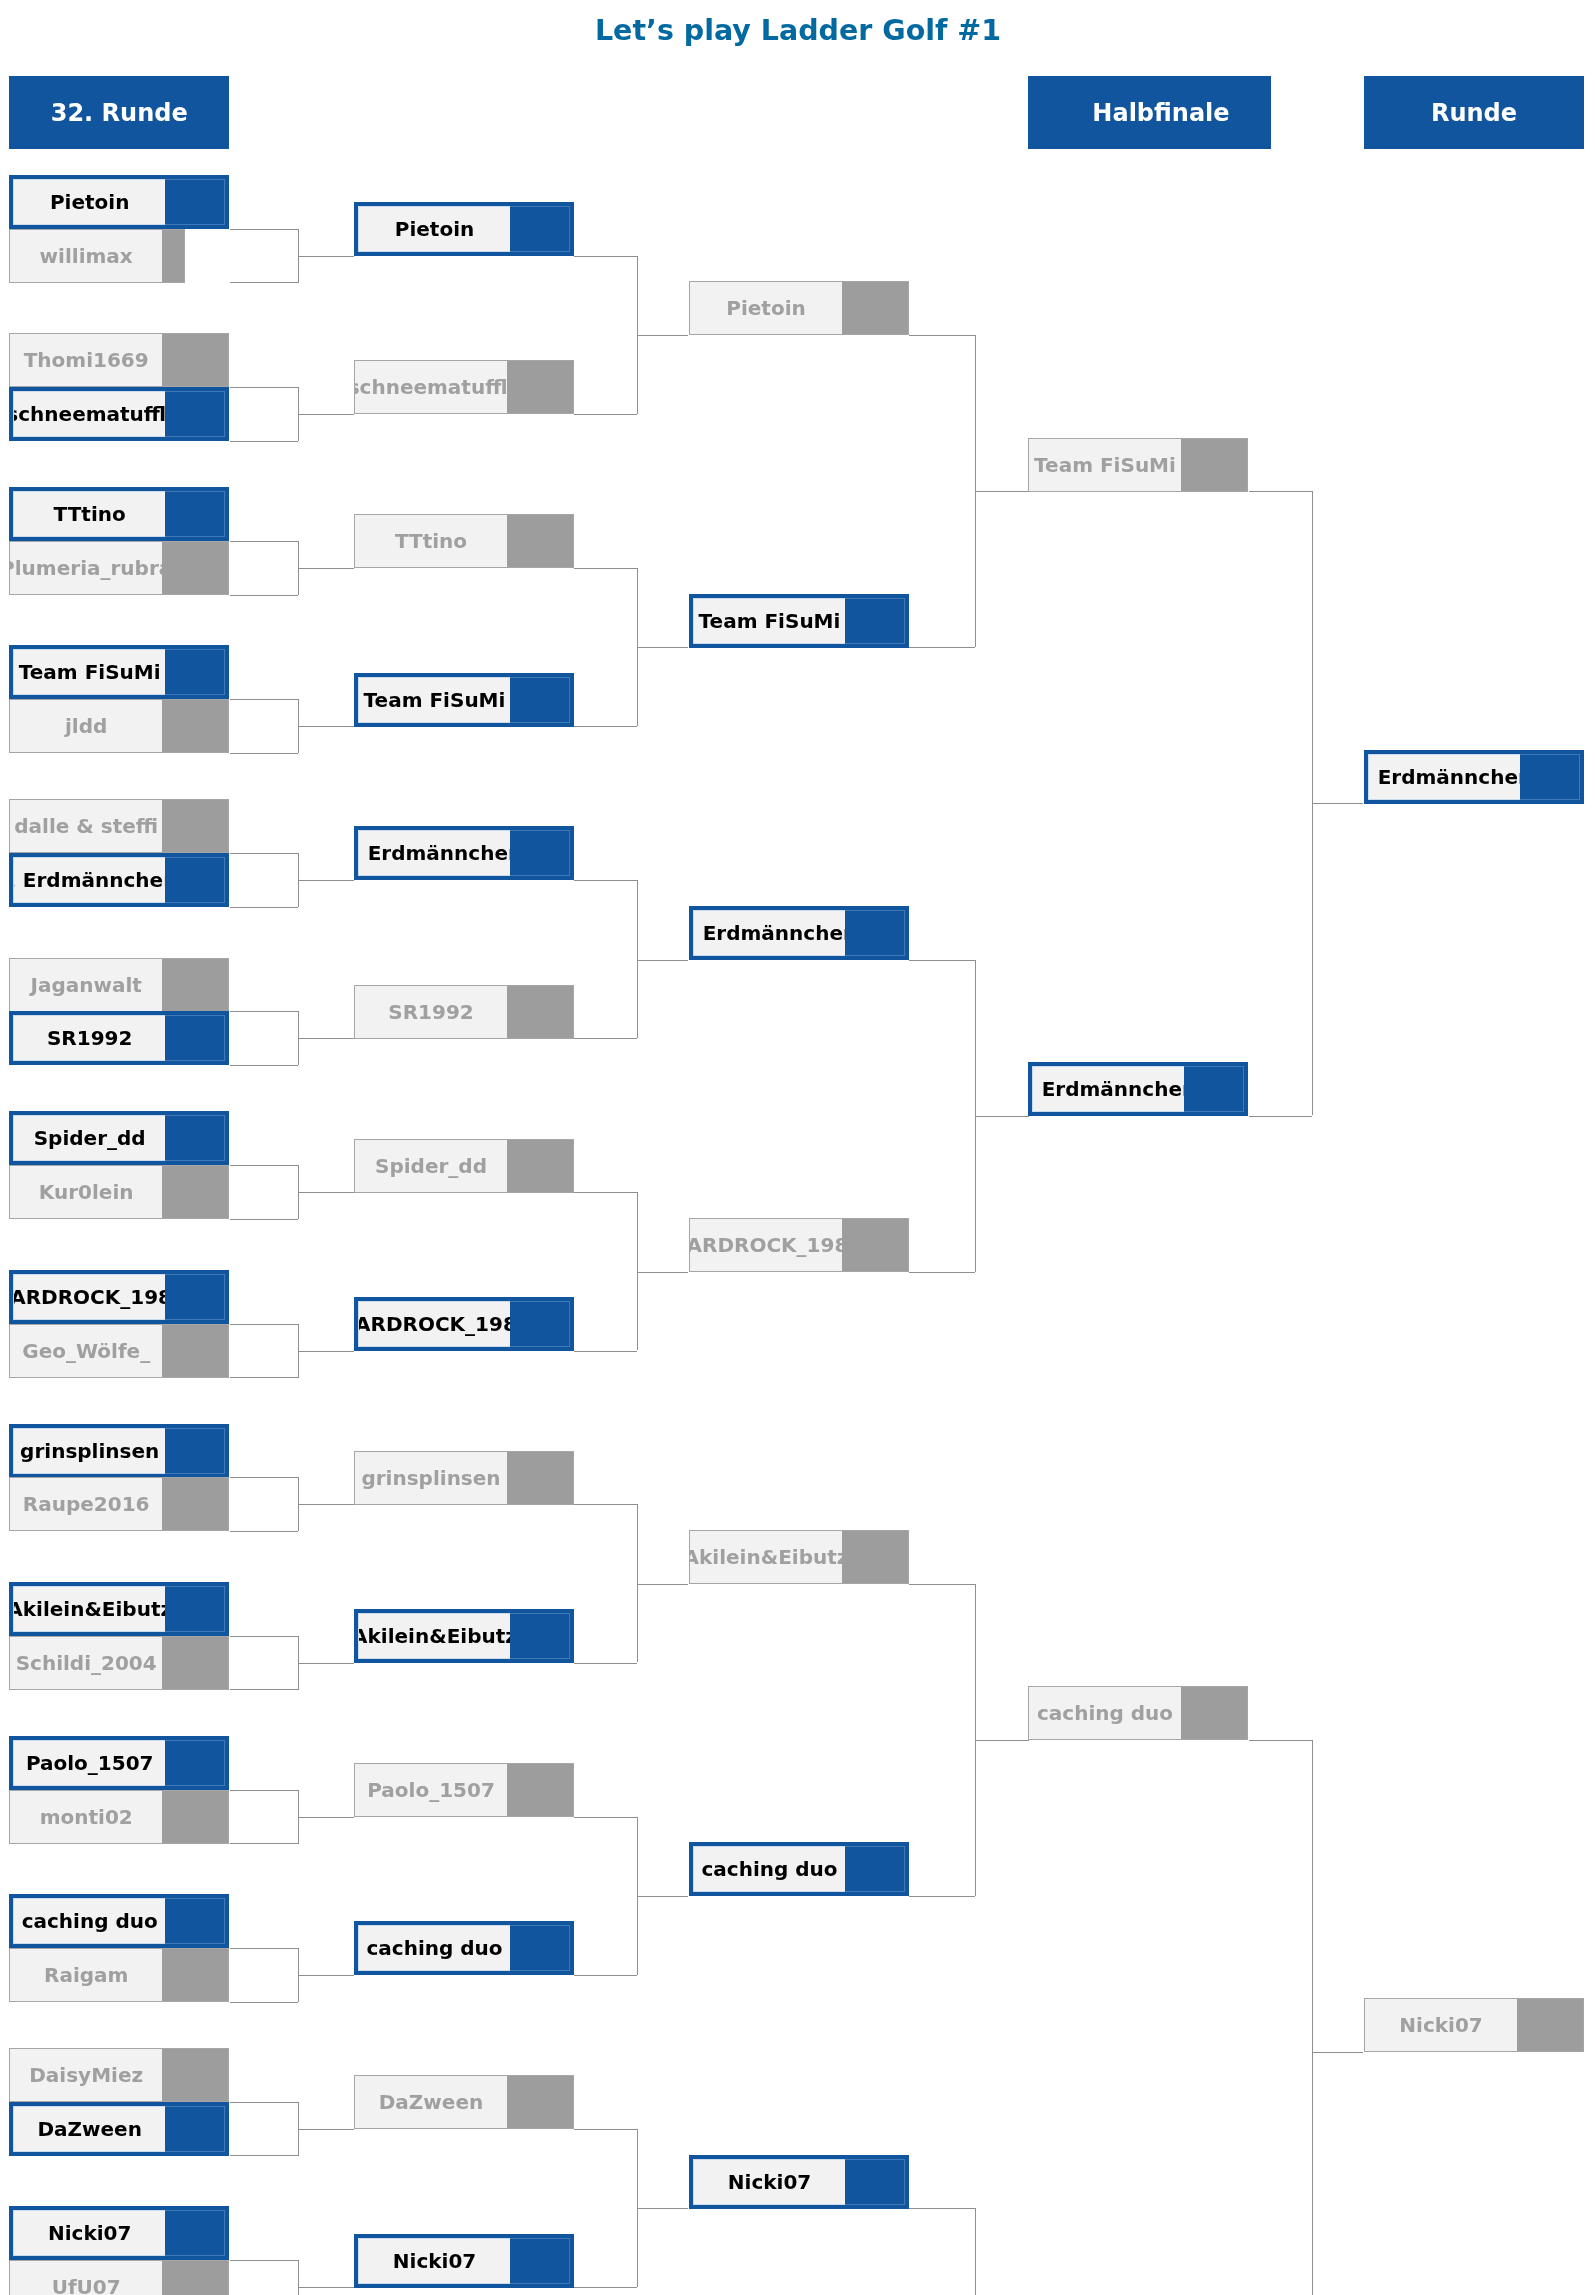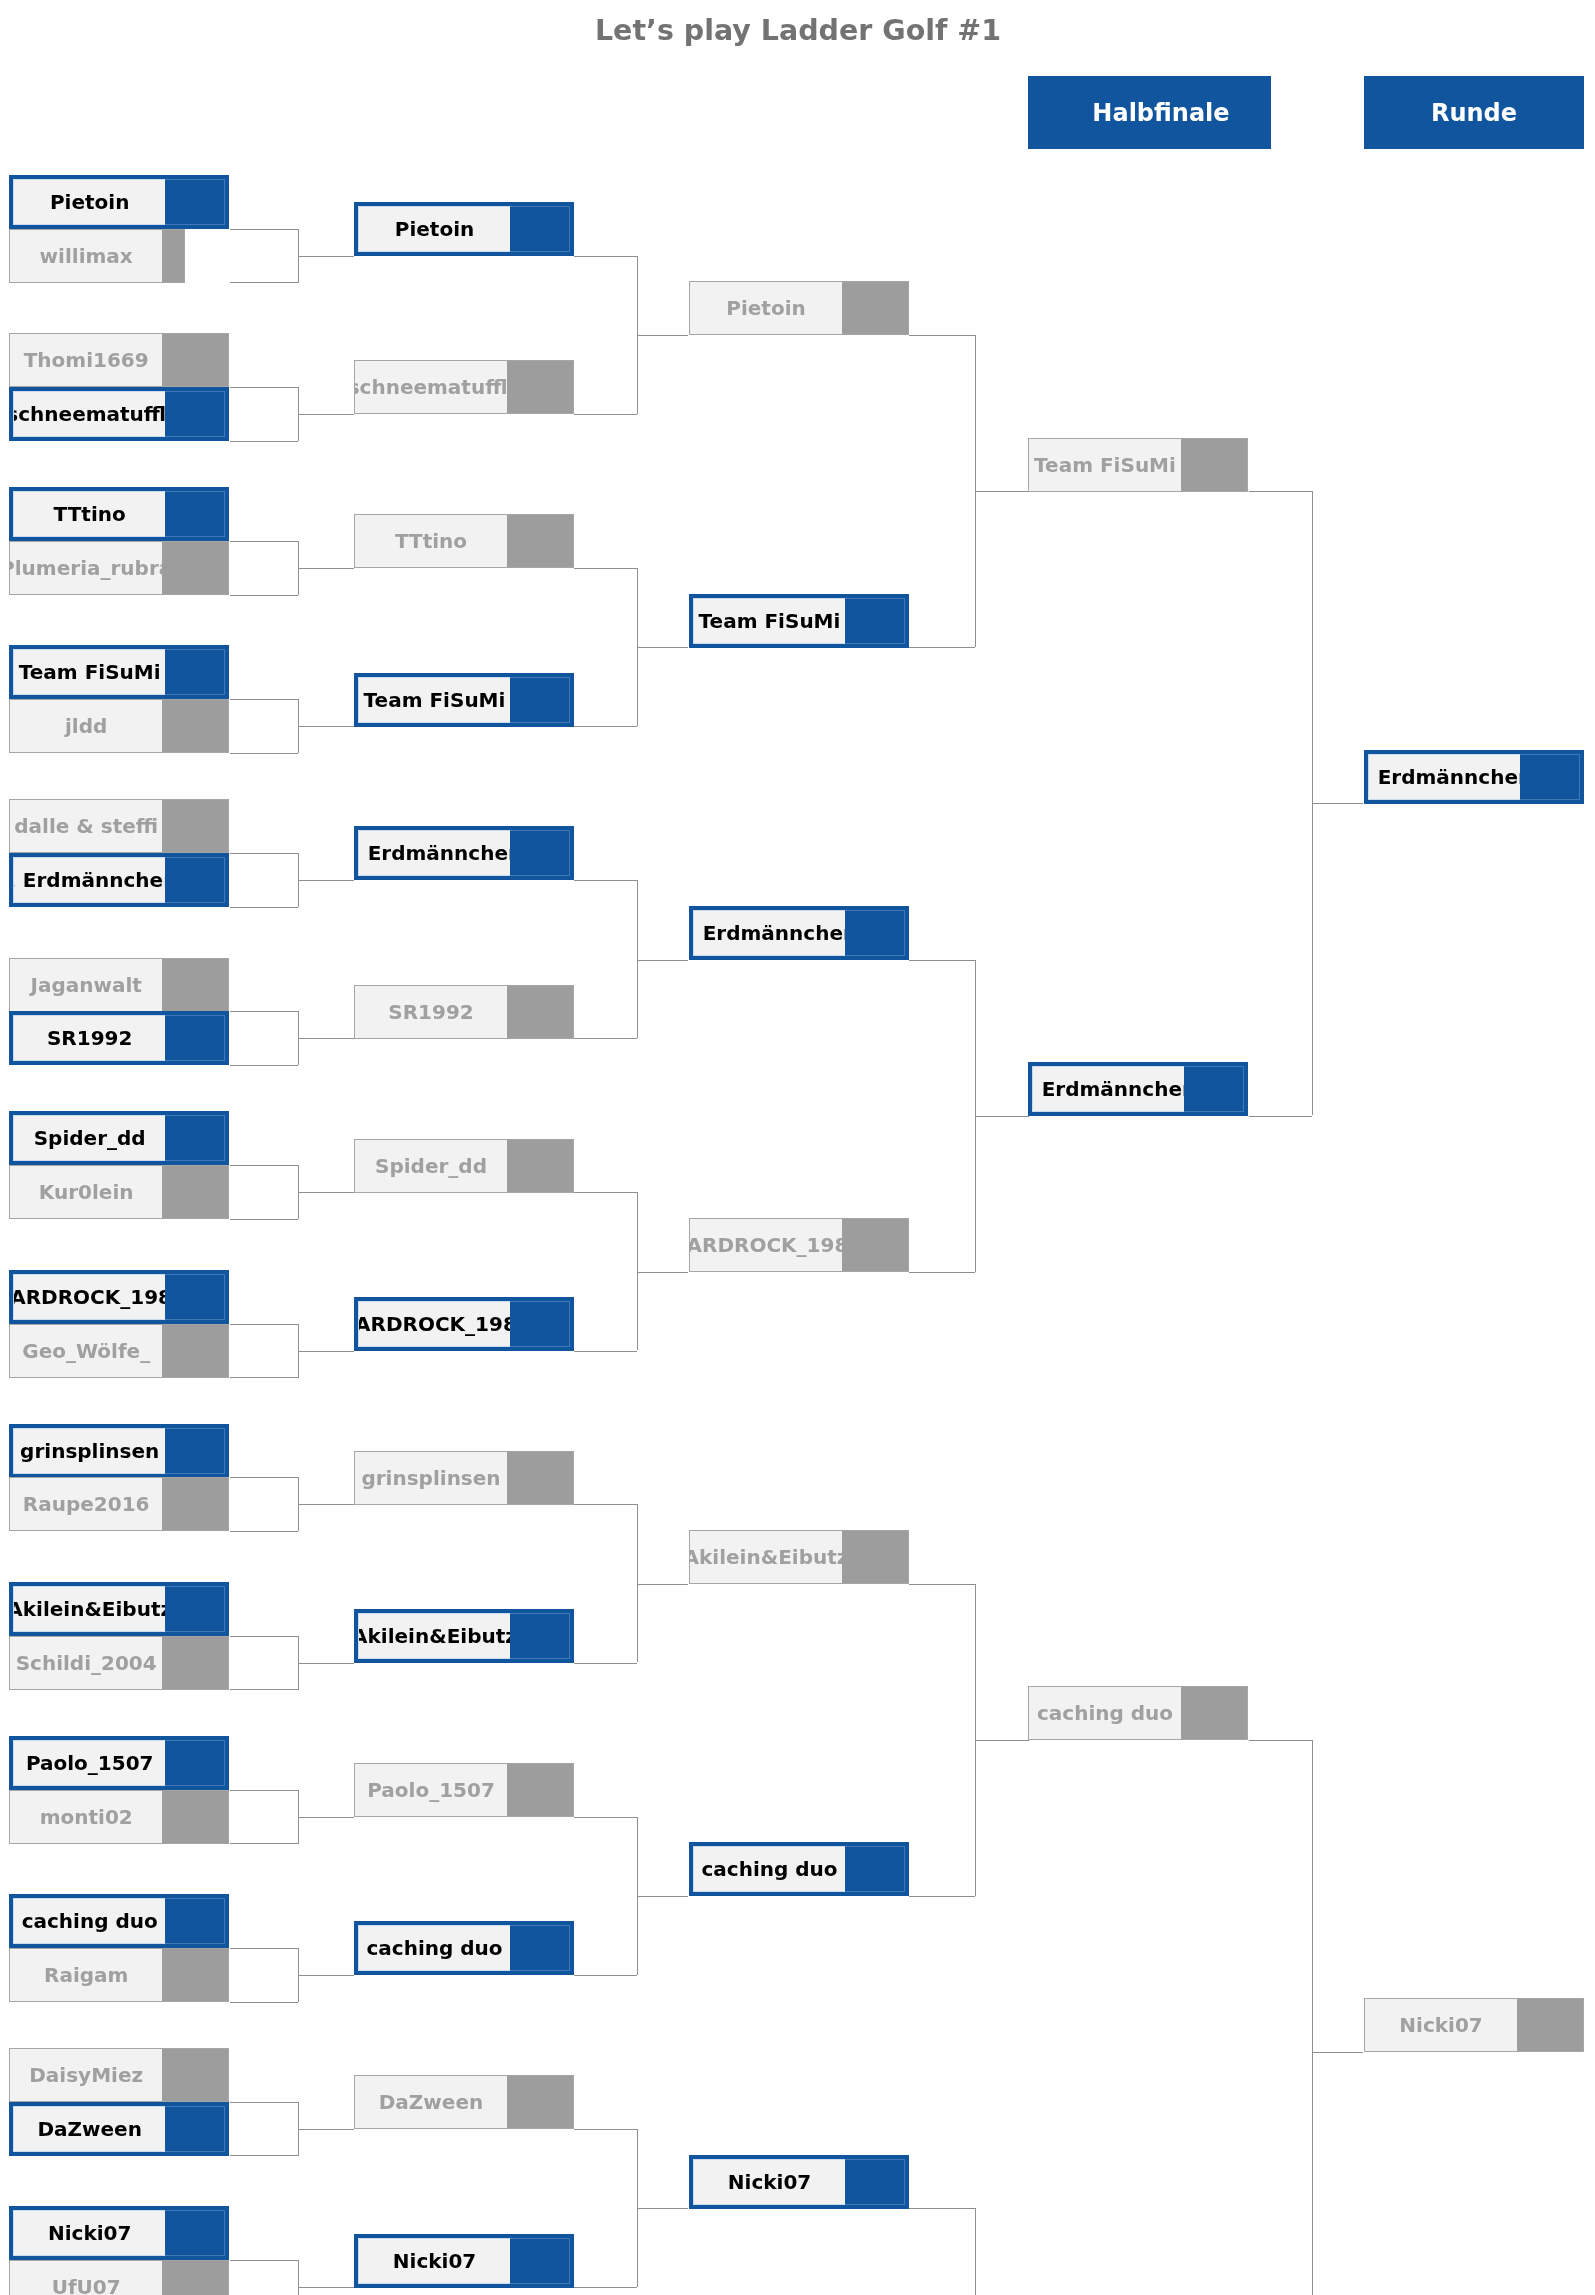--- a/index.html
+++ b/index.html
@@ -2,21 +2,21 @@
 <html style="font-size:7.3px"><head>
 <meta charset="utf-8">
 <style>
   html,body{margin:0;padding:0;background:#ffffff;}
   body{font-family:"DejaVu Sans", sans-serif;}
   #page{position:relative;width:1596px;height:2707px;background:#ffffff;overflow:hidden;}
 
   
   #title{
     position:absolute; left:0; top:13.8px; width:1596px;
-    text-align:center; font-size:28.5px; font-weight:bold; color:#737373;
+    text-align:center; font-size:28.5px; font-weight:bold; color:#0369a1;
     letter-spacing:0px;
   }
 
   
   .round-head{
     position:absolute; top:76px; height:73px;
     background:#10559e; color:#ffffff;
     display:flex; align-items:center; justify-content:center;
     font-size:24px; font-weight:bold;
   }
@@ -51,20 +51,23 @@
   .conn.v{width:1.4px;}
   .conn.h{height:1.4px;}
 </style>
 </head>
 <body>
 
 <div id="page">
 
   <div id="title">Let’s play Ladder Golf #1</div>
 
+  <div class="round-head" style="left:9.2px;width:220px;">
+    <span>32. Runde</span>
+  </div>
   <div class="round-head" style="left:1028px;width:220px;padding-left:23px;">
     <span>Halbfinale</span>
   </div>
   <div class="round-head" style="left:1364px;width:220px;">
     <span>Runde</span>
   </div>
 
   <div id="lines">
       <div class="conn h" style="left: 230px; top: 229px; width: 68px;"></div>
       <div class="conn h" style="left: 230px; top: 282px; width: 68px;"></div>

